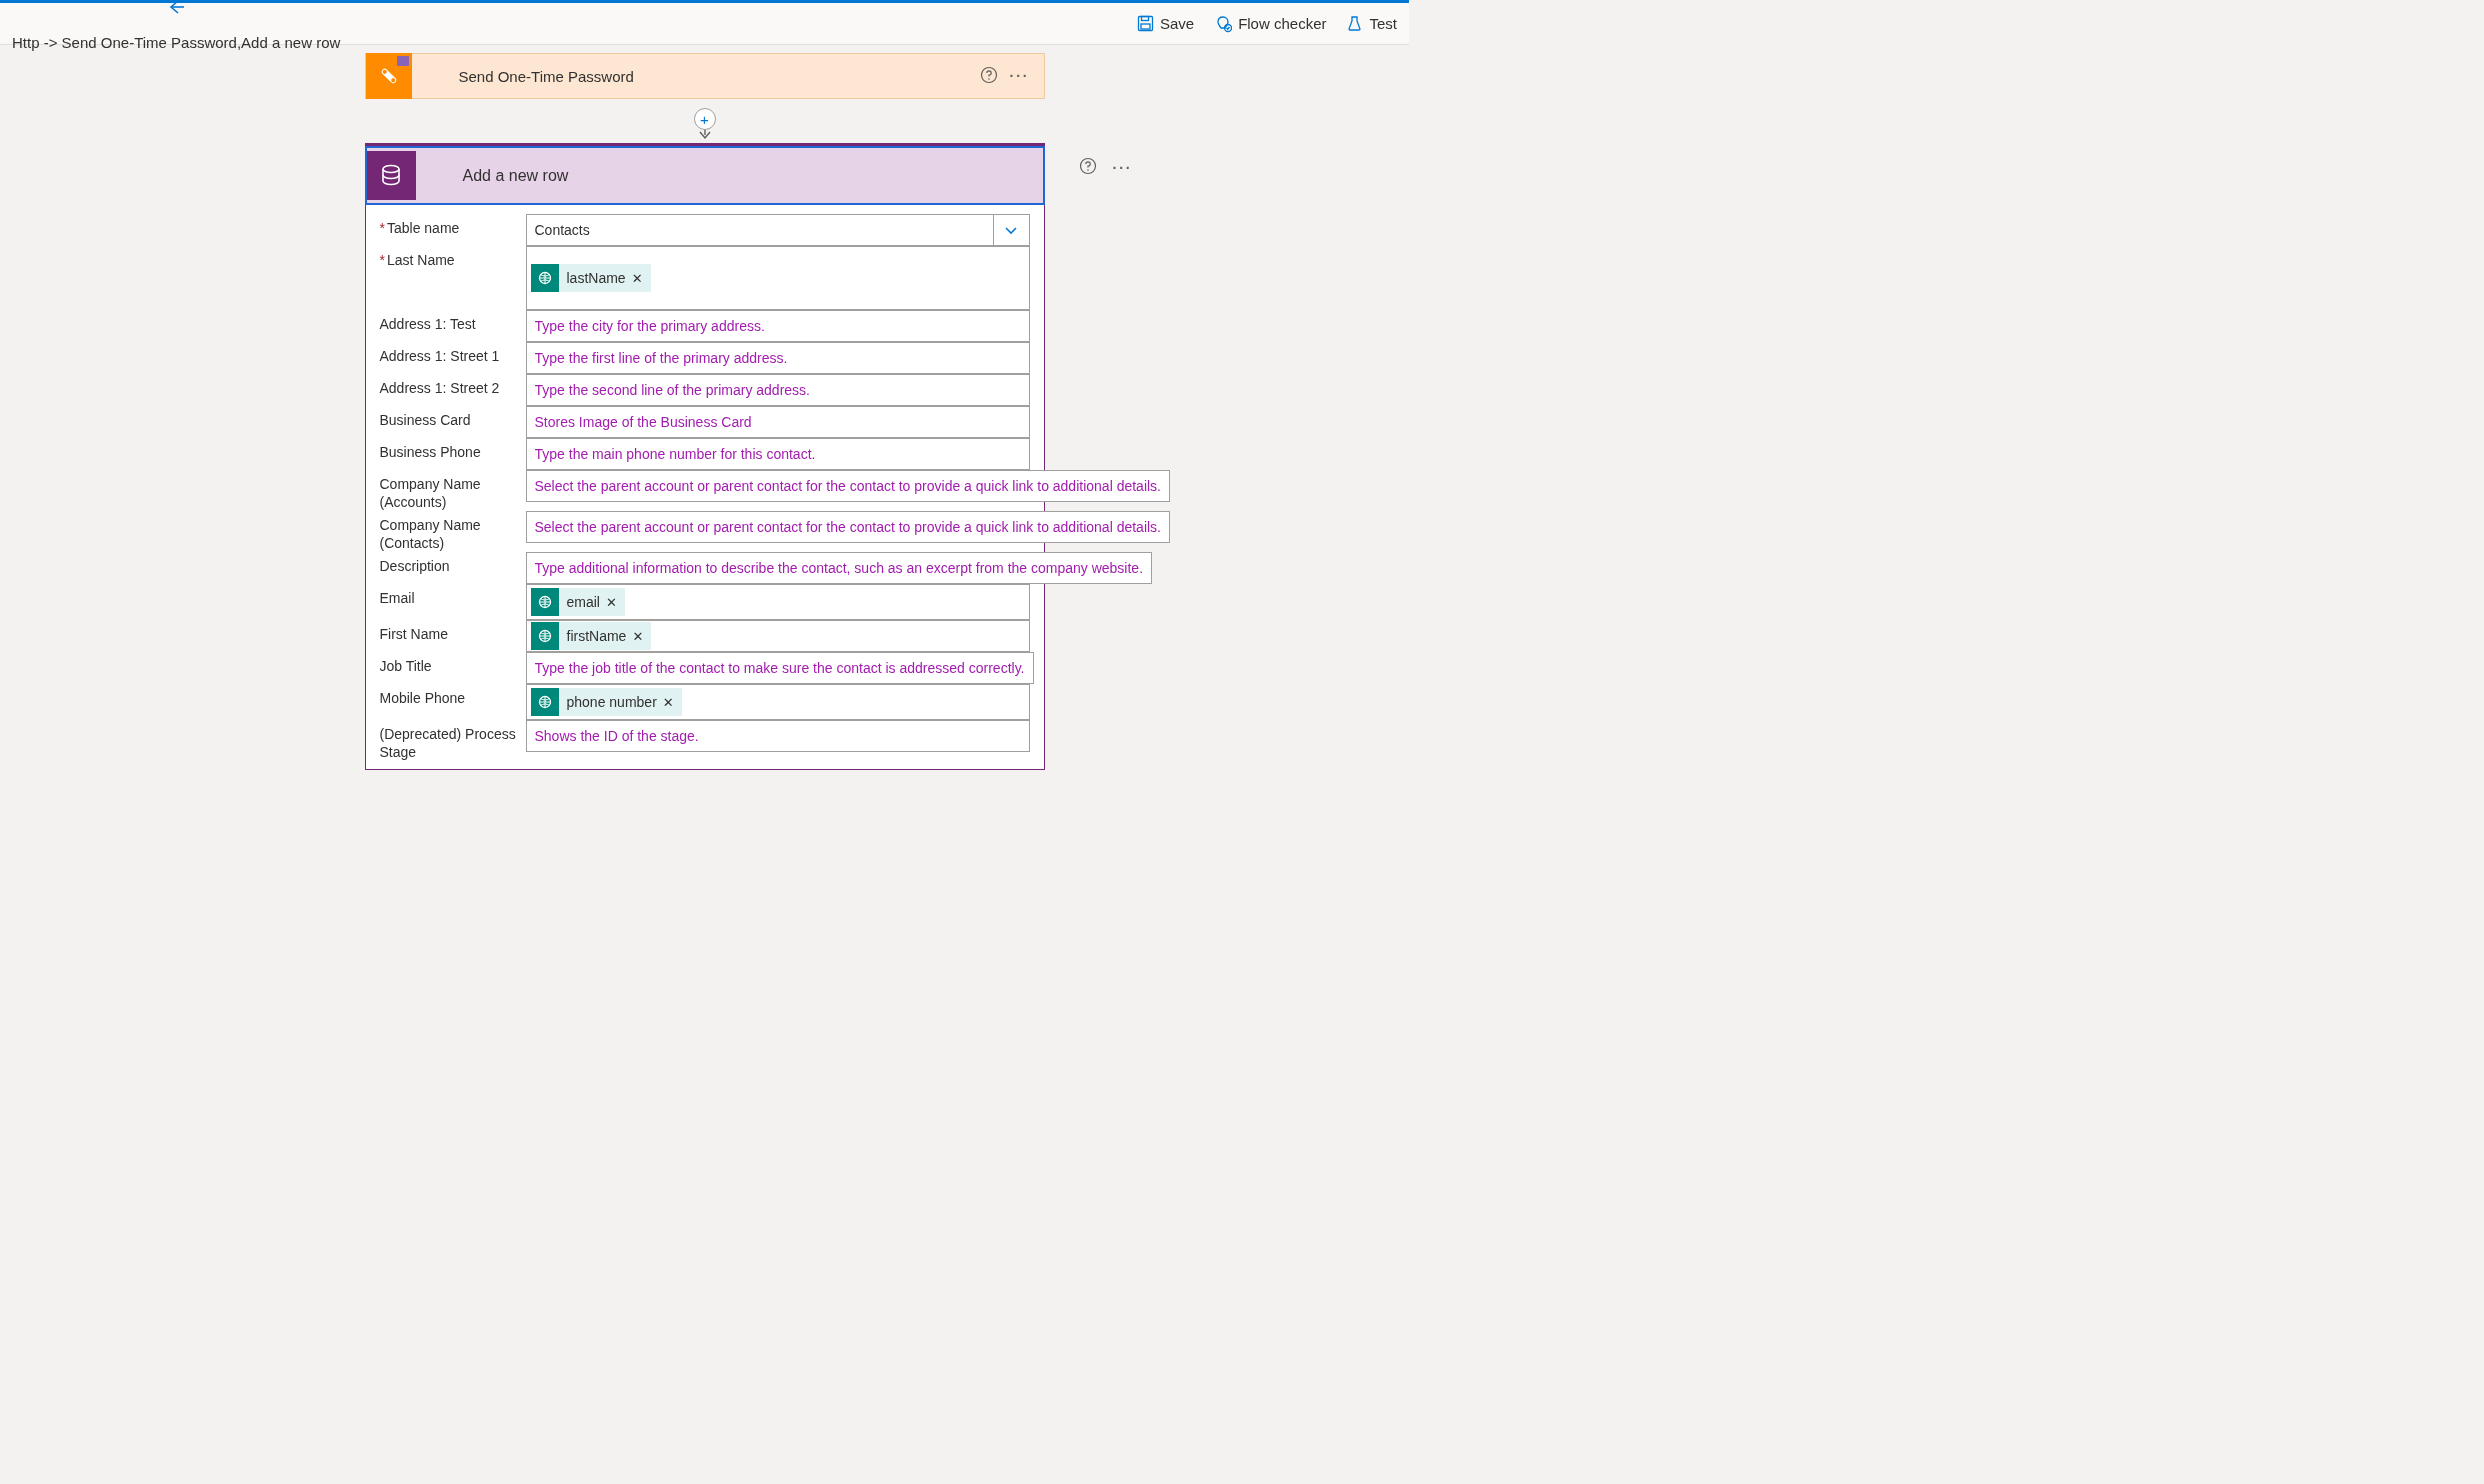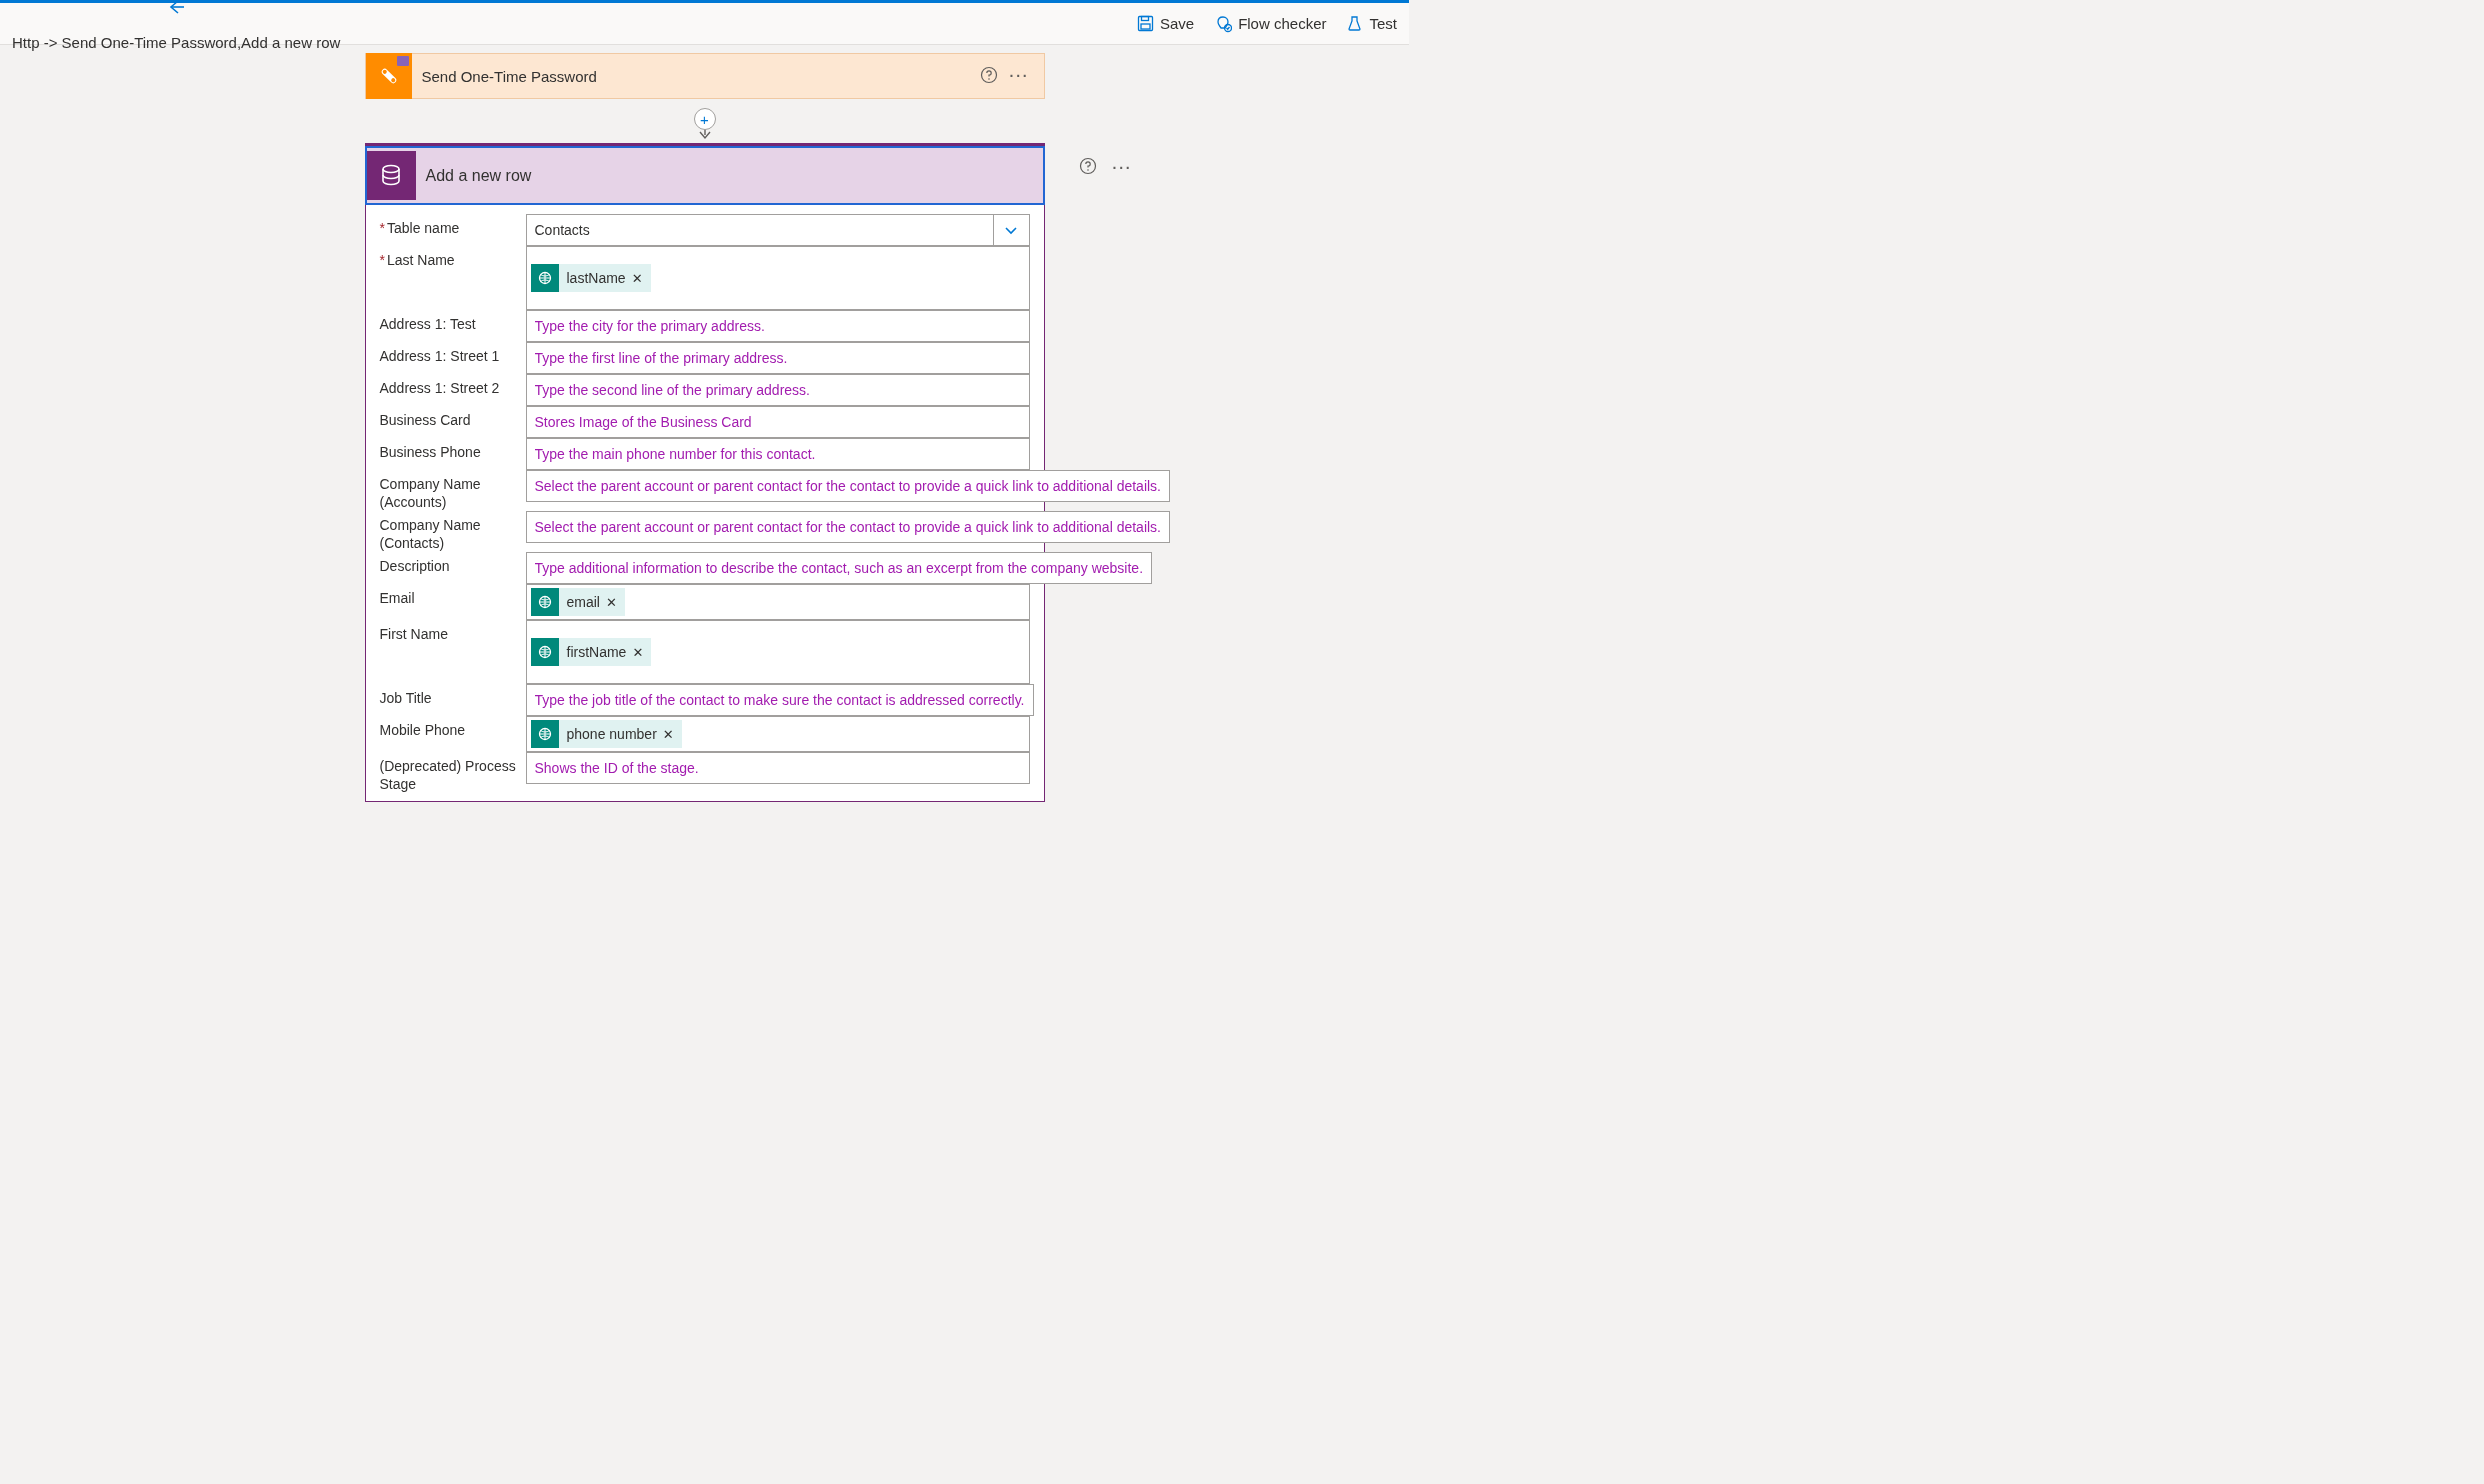--- a/index.html
+++ b/index.html
@@ -60,21 +60,21 @@
     position: relative;
   }
   .trigger .step-icon { background: #ff8c00; }
   .trigger-badge {
     position: absolute;
     top: 3px; right: 3px;
     width: 12px; height: 10px;
     background: #8764b8;
     border-radius: 1px;
   }
-  .step-title { flex: 1; padding-left: 10px; font-size: 15px; }
+  .step-title { flex: 1; padding-left: 10px; font-size: 15px; margin-left: 37px; }
   .step-actions { display: flex; align-items: center; gap: 12px; padding-right: 14px; }
   .help-circle { color: #605e5c; cursor: pointer; }
   .ellipsis { color: #605e5c; cursor: pointer; letter-spacing: 2px; font-weight: bold; }
 
   .connector {
     display: flex;
     flex-direction: column;
     align-items: center;
     height: 44px;
     justify-content: center;
@@ -352,21 +352,21 @@
                     <path d="M8 2 V14 M2 8 H14 M3.5 4.5 A8 8 0 0 0 12.5 4.5 M3.5 11.5 A8 8 0 0 1 12.5 11.5" stroke="#fff" fill="none" stroke-width="1"></path>
                   </svg>
                 </span>
                 <span class="token-label">email</span>
                 <span class="token-close">✕</span>
               </span>
             </div>
           </div>
           <div class="form-row">
             <div class="form-label">First Name</div>
-            <div class="form-control" style="padding: 16px 4px;">
+            <div class="form-control" style="padding: 0 4px;">
               <span class="token">
                 <span class="token-icon">
                   <svg width="16" height="16" viewBox="0 0 16 16">
                     <circle cx="8" cy="8" r="5.5" stroke="#fff" fill="none" stroke-width="1.3"></circle>
                     <path d="M8 2 V14 M2 8 H14 M3.5 4.5 A8 8 0 0 0 12.5 4.5 M3.5 11.5 A8 8 0 0 1 12.5 11.5" stroke="#fff" fill="none" stroke-width="1"></path>
                   </svg>
                 </span>
                 <span class="token-label">firstName</span>
                 <span class="token-close">✕</span>
               </span>

